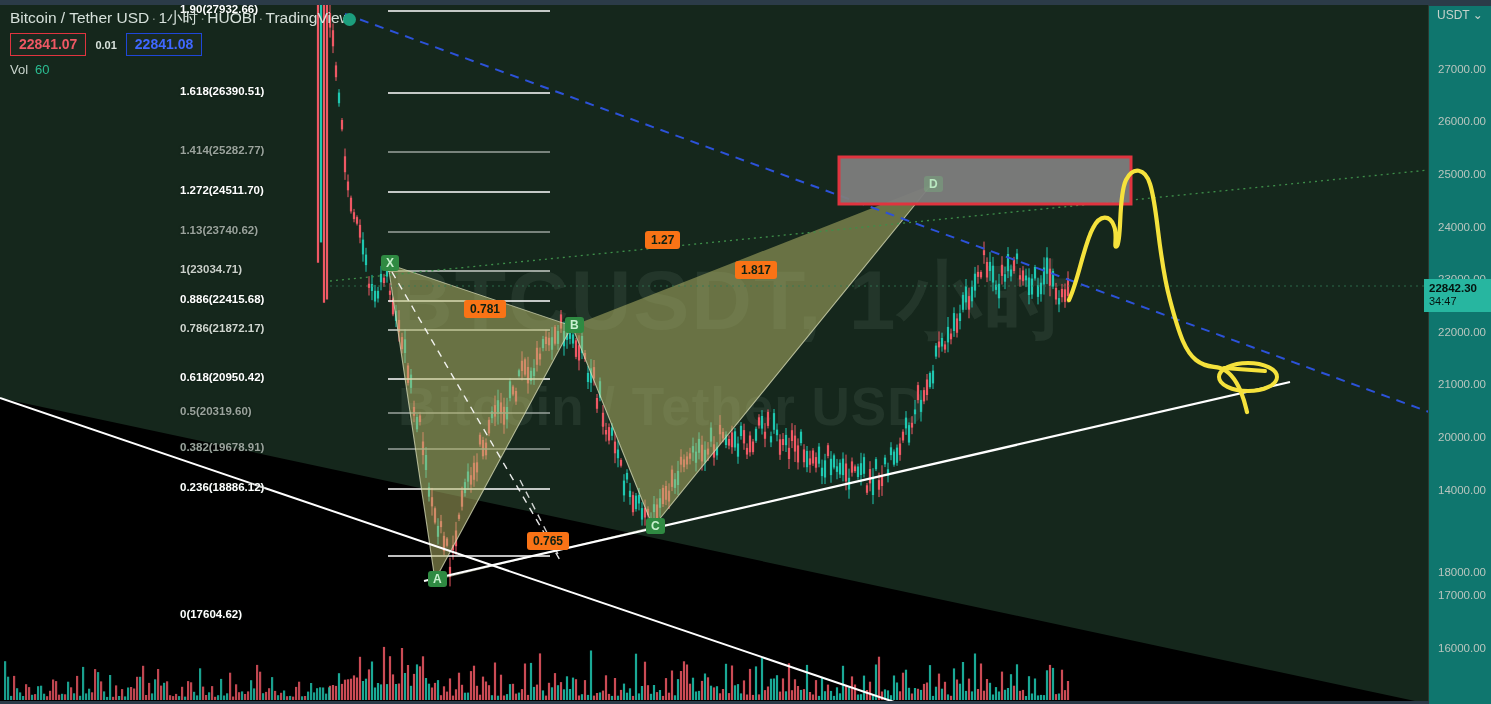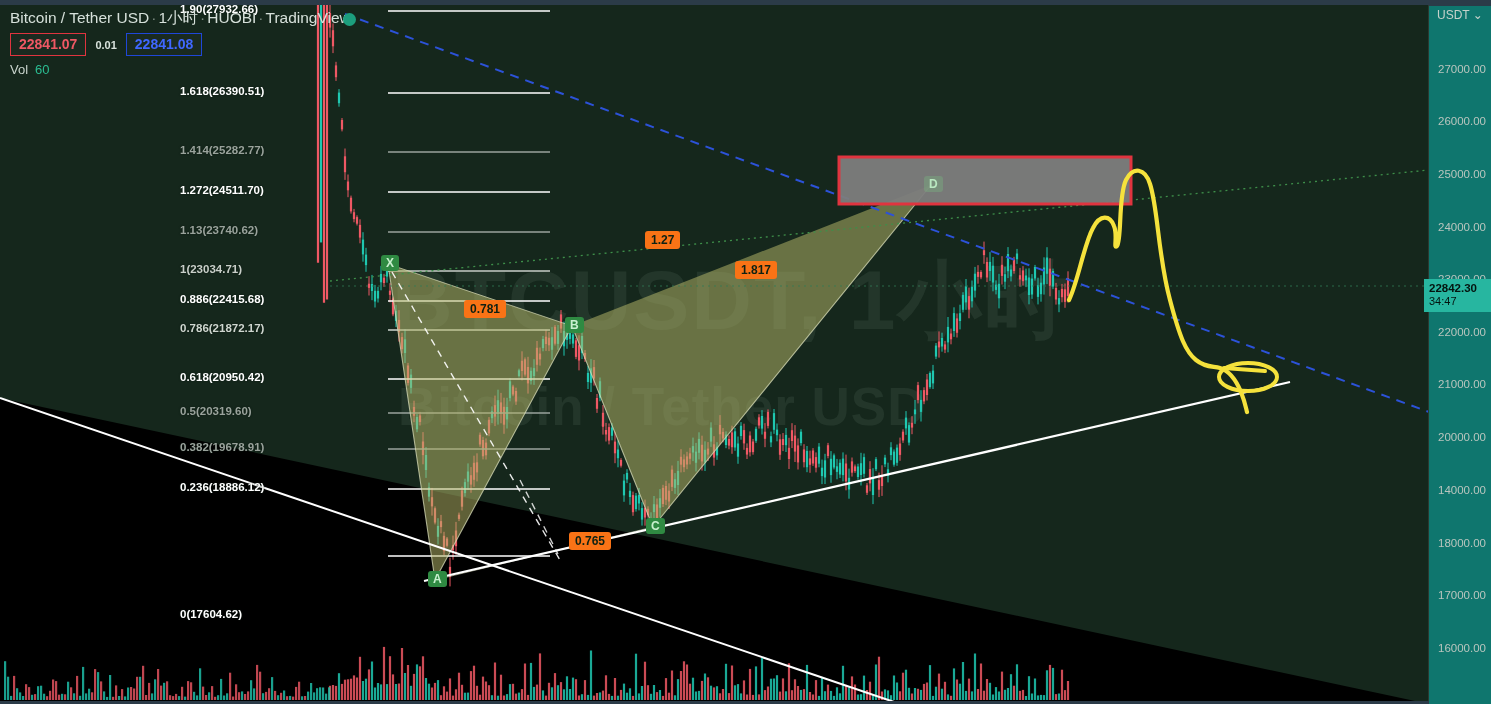--- a/index.html
+++ b/index.html
@@ -995,21 +995,21 @@
         <div class="fiblab" style="top: 322px; left: 180px; width: 205px; color: rgb(207, 214, 207);">0.786(21872.17)</div>
         <div class="fiblab" style="top: 371px; left: 180px; width: 205px; color: rgb(255, 255, 255);">0.618(20950.42)</div>
         <div class="fiblab" style="top: 405px; left: 180px; width: 205px; color: rgb(154, 163, 156);">0.5(20319.60)</div>
         <div class="fiblab" style="top: 441px; left: 180px; width: 205px; color: rgb(154, 163, 156);">0.382(19678.91)</div>
         <div class="fiblab" style="top: 481px; left: 180px; width: 205px; color: rgb(255, 255, 255);">0.236(18886.12)</div>
         <div class="fiblab" style="top: 568px; left: 180px; width: 205px; color: rgb(255, 255, 255); margin-top: 40px;">0(17604.62)</div>
       </div>
 
     <div id="chips">
         <div class="chip" style="left: 464px; top: 300px;">0.781</div>
-        <div class="chip" style="left: 527px; top: 532px; margin-left: 42px;">0.765</div>
+        <div class="chip" style="left: 527px; top: 532px;">0.765</div>
         <div class="chip" style="left: 645px; top: 231px;">1.27</div>
         <div class="chip" style="left: 735px; top: 261px;">1.817</div>
         <div class="ptlab" style="left: 381px; top: 255px;">X</div>
         <div class="ptlab" style="left: 428px; top: 571px;">A</div>
         <div class="ptlab" style="left: 565px; top: 317px;">B</div>
         <div class="ptlab" style="left: 646px; top: 518px;">C</div>
         <div class="ptlab ghost" style="left: 924px; top: 176px;">D</div>
       </div>
 
     <div id="legend">
@@ -1044,21 +1044,21 @@
     <div id="ticks">
         <div class="tick" style="top: 63px;">27000.00</div>
         <div class="tick" style="top: 115px;">26000.00</div>
         <div class="tick" style="top: 168px;">25000.00</div>
         <div class="tick" style="top: 221px;">24000.00</div>
         <div class="tick" style="top: 273px;">23000.00</div>
         <div class="tick" style="top: 326px;">22000.00</div>
         <div class="tick" style="top: 378px;">21000.00</div>
         <div class="tick" style="top: 431px;">20000.00</div>
         <div class="tick" style="top: 484px;">14000.00</div>
-        <div class="tick" style="top: 537px;">18000.00</div>
+        <div class="tick" style="top: 566px;">18000.00</div>
         <div class="tick" style="top: 589px;">17000.00</div>
         <div class="tick" style="top: 642px;">16000.00</div>
       </div>
     <div id="curbadge" style="top: 279px;">
       <div>22842.30</div>
       <div class="t">34:47</div>
     </div>
   </div>
 
 </div>

